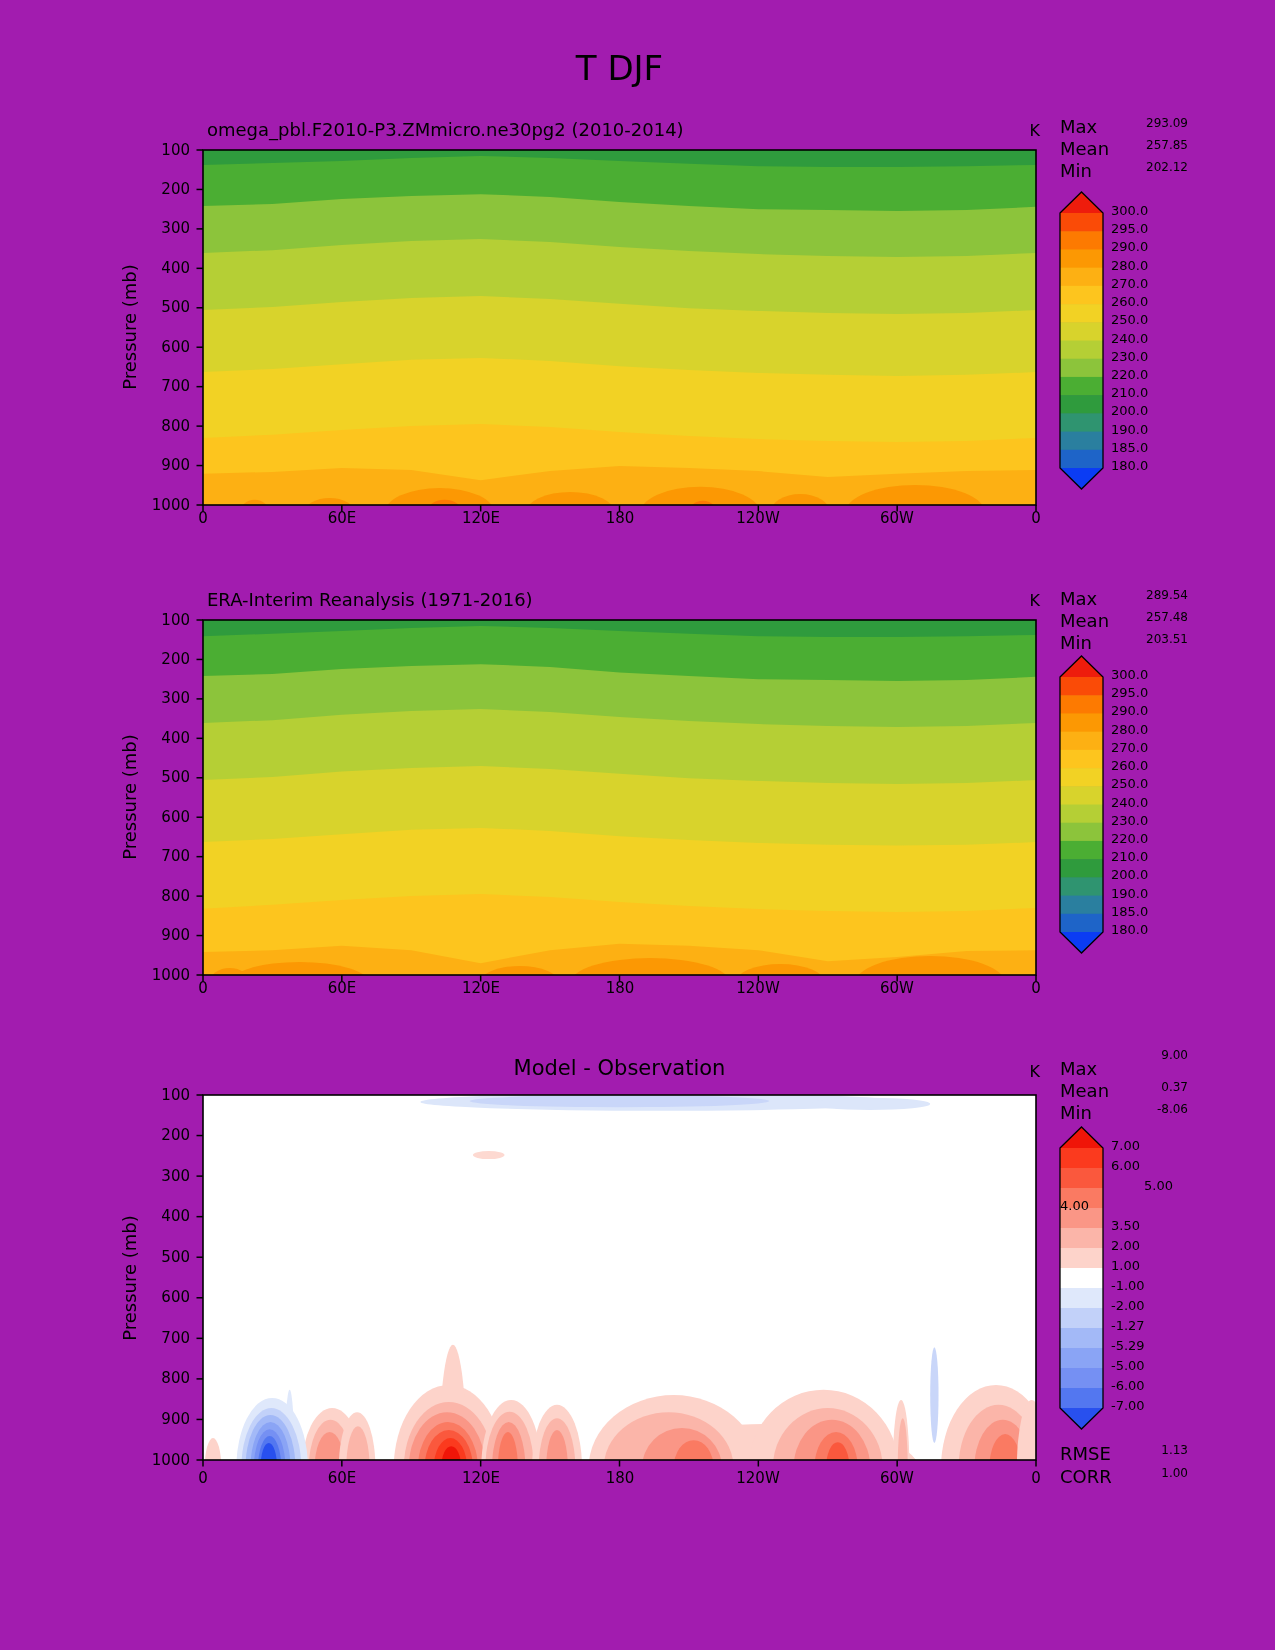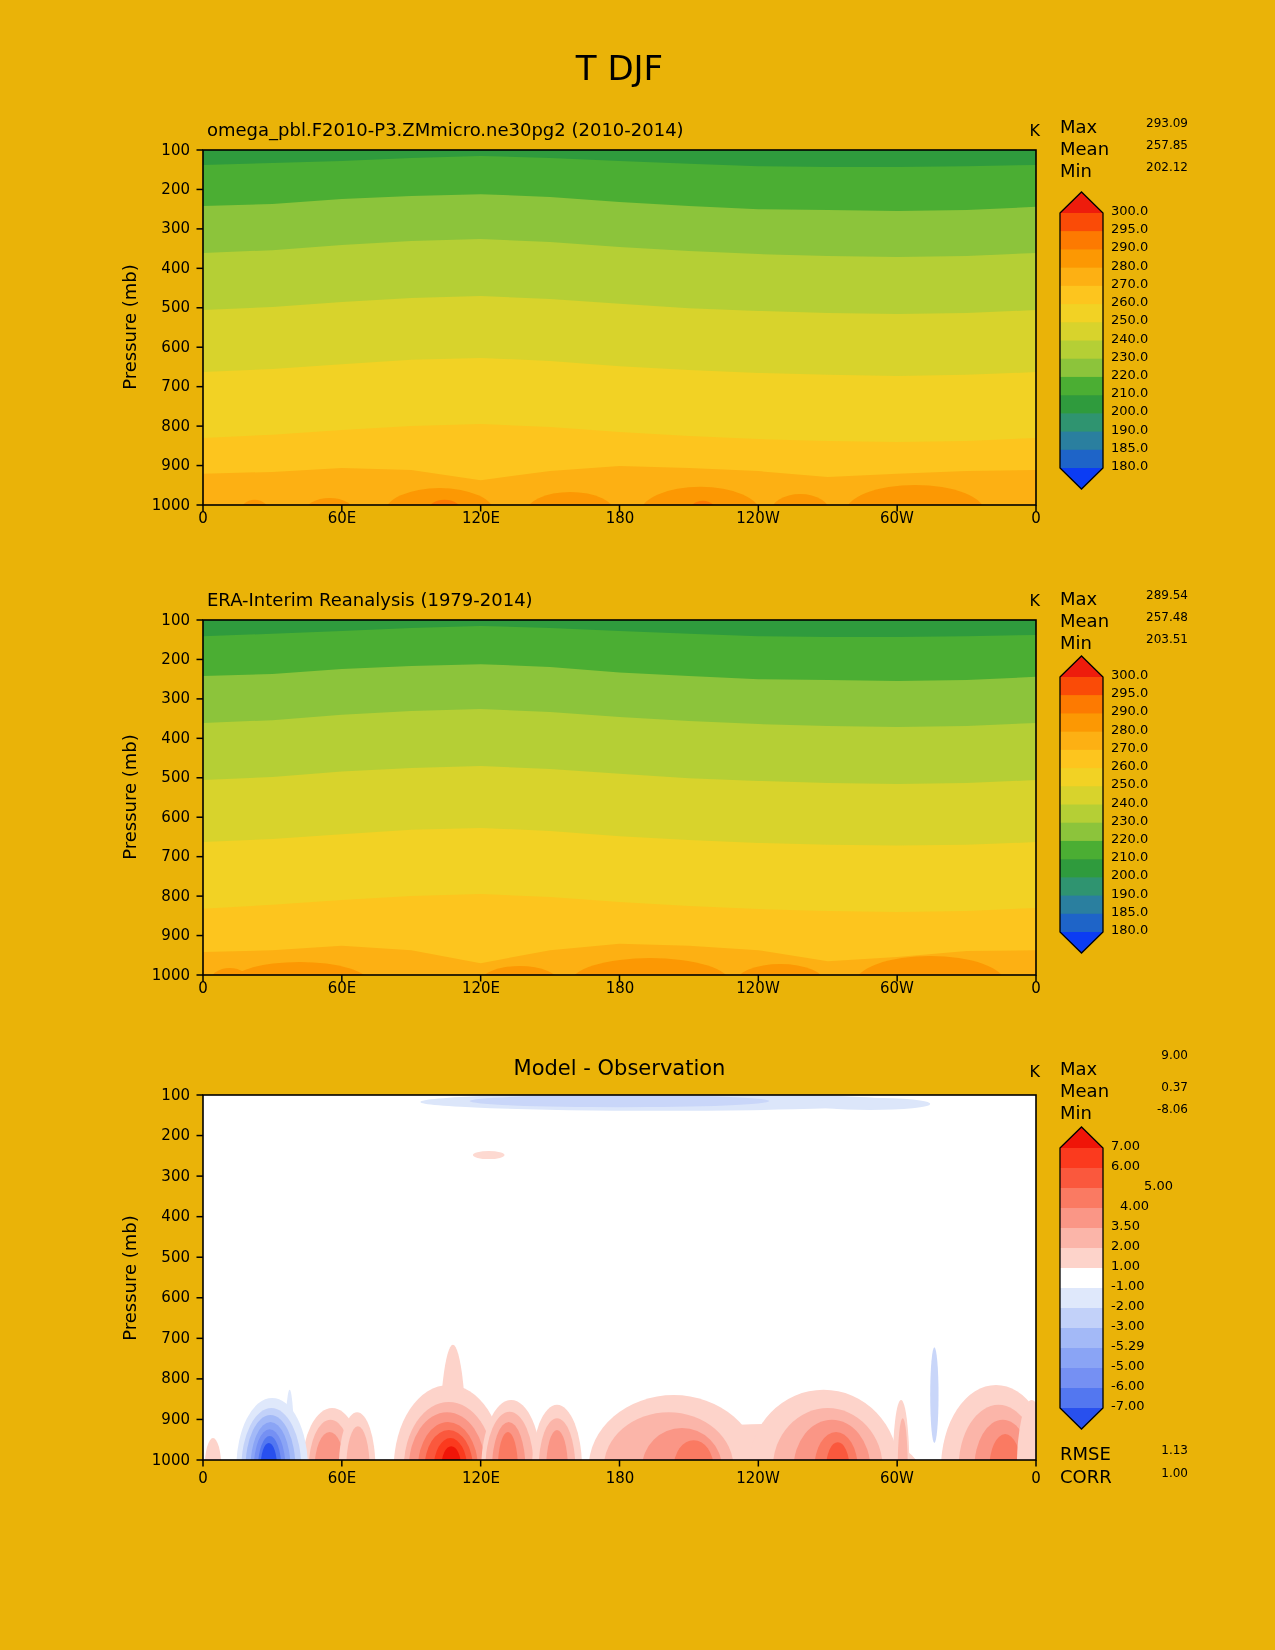--- a/index.html
+++ b/index.html
@@ -1,17 +1,17 @@
 <!DOCTYPE html>
 <html><head>
 <meta charset="utf-8">
 <style>
   html,body{margin:0;padding:0;background:#fff;}
   body{width:1275px;height:1650px;position:relative;font-family:"DejaVu Sans",sans-serif;color:#000;overflow:hidden;}
-  .page{position:absolute;left:0;top:0;width:1275px;height:1650px;background:#eab308;}
+  .page{position:absolute;left:0;top:0;width:1275px;height:1650px;background:#a21caf;}
   .abs{position:absolute;}
   .main-title{position:absolute;left:203px;top:48px;width:833px;text-align:center;font-size:34px;}
   .ptitle{position:absolute;font-size:18px;white-space:nowrap;}
   .pleft{left:207px;}
   .pcenter{left:203px;width:833px;text-align:center;font-size:21px;}
   .unit{position:absolute;left:960px;width:80px;text-align:right;font-size:16px;}
   .stat-label{position:absolute;left:1060px;font-size:18px;white-space:nowrap;}
   .stat-value{position:absolute;left:1100px;width:88px;text-align:right;font-size:12px;white-space:nowrap;}
   .tick{font-size:15px;white-space:nowrap;}
   .xt{text-align:center;}
@@ -29,21 +29,21 @@
   <div class="ptitle pleft" style="top:119px">omega_pbl.F2010-P3.ZMmicro.ne30pg2 (2010-2014)</div>
   <div class="unit" style="top:121px">K</div>
   <div class="stat-label" style="top:116px">Max</div>
   <div class="stat-value" style="top:116px">293.09</div>
   <div class="stat-label" style="top:138px">Mean</div>
   <div class="stat-value" style="top:138px">257.85</div>
   <div class="stat-label" style="top:160px">Min</div>
   <div class="stat-value" style="top:160px">202.12</div>
   <div class="ylab" style="top:316px">Pressure (mb)</div>
 
-  <div class="ptitle pleft" style="top:589px">ERA-Interim Reanalysis (1979-2014)</div>
+  <div class="ptitle pleft" style="top:589px">ERA-Interim Reanalysis (1971-2016)</div>
   <div class="unit" style="top:591px">K</div>
   <div class="stat-label" style="top:588px">Max</div>
   <div class="stat-value" style="top:588px">289.54</div>
   <div class="stat-label" style="top:610px">Mean</div>
   <div class="stat-value" style="top:610px">257.48</div>
   <div class="stat-label" style="top:632px">Min</div>
   <div class="stat-value" style="top:632px">203.51</div>
   <div class="ylab" style="top:786px">Pressure (mb)</div>
 
   <div class="ptitle pcenter" style="top:1056px">Model - Observation</div>
@@ -357,24 +357,24 @@
       <rect x="10" y="205" width="43" height="20.6" fill="#a3b9f7"></rect>
       <rect x="10" y="225" width="43" height="20.6" fill="#8aa4f5"></rect>
       <rect x="10" y="245" width="43" height="20.6" fill="#7590f3"></rect>
       <rect x="10" y="265" width="43" height="20.6" fill="#5377f0"></rect>
       <polygon points="10,285 31.5,306 53,285" fill="#2850ee"></polygon>
       <path d="M 10,25 L 31.5,4 L 53,25 L 53,285 L 31.5,306 L 10,285 Z" fill="none" stroke="#000" stroke-width="1.3"></path>
     </svg>
     <div class="abs cblabel" style="left:1111px;top:1138px;width:70px">7.00</div>
     <div class="abs cblabel" style="left:1111px;top:1158px;width:70px">6.00</div>
     <div class="abs cblabel" style="left:1144px;top:1178px;width:70px">5.00</div>
-    <div class="abs cblabel" style="left:1120px;top:1198px;width:70px">4.00</div>
+    <div class="abs cblabel" style="left:1060px;top:1198px;width:70px">4.00</div>
     <div class="abs cblabel" style="left:1111px;top:1218px;width:70px">3.50</div>
     <div class="abs cblabel" style="left:1111px;top:1238px;width:70px">2.00</div>
     <div class="abs cblabel" style="left:1111px;top:1258px;width:70px">1.00</div>
     <div class="abs cblabel" style="left:1111px;top:1278px;width:70px">-1.00</div>
     <div class="abs cblabel" style="left:1111px;top:1298px;width:70px">-2.00</div>
-    <div class="abs cblabel" style="left:1111px;top:1318px;width:70px">-3.00</div>
+    <div class="abs cblabel" style="left:1111px;top:1318px;width:70px">-1.27</div>
     <div class="abs cblabel" style="left:1111px;top:1338px;width:70px">-5.29</div>
     <div class="abs cblabel" style="left:1111px;top:1358px;width:70px">-5.00</div>
     <div class="abs cblabel" style="left:1111px;top:1378px;width:70px">-6.00</div>
     <div class="abs cblabel" style="left:1111px;top:1398px;width:70px">-7.00</div>
   </div>
 
 </body></html>

